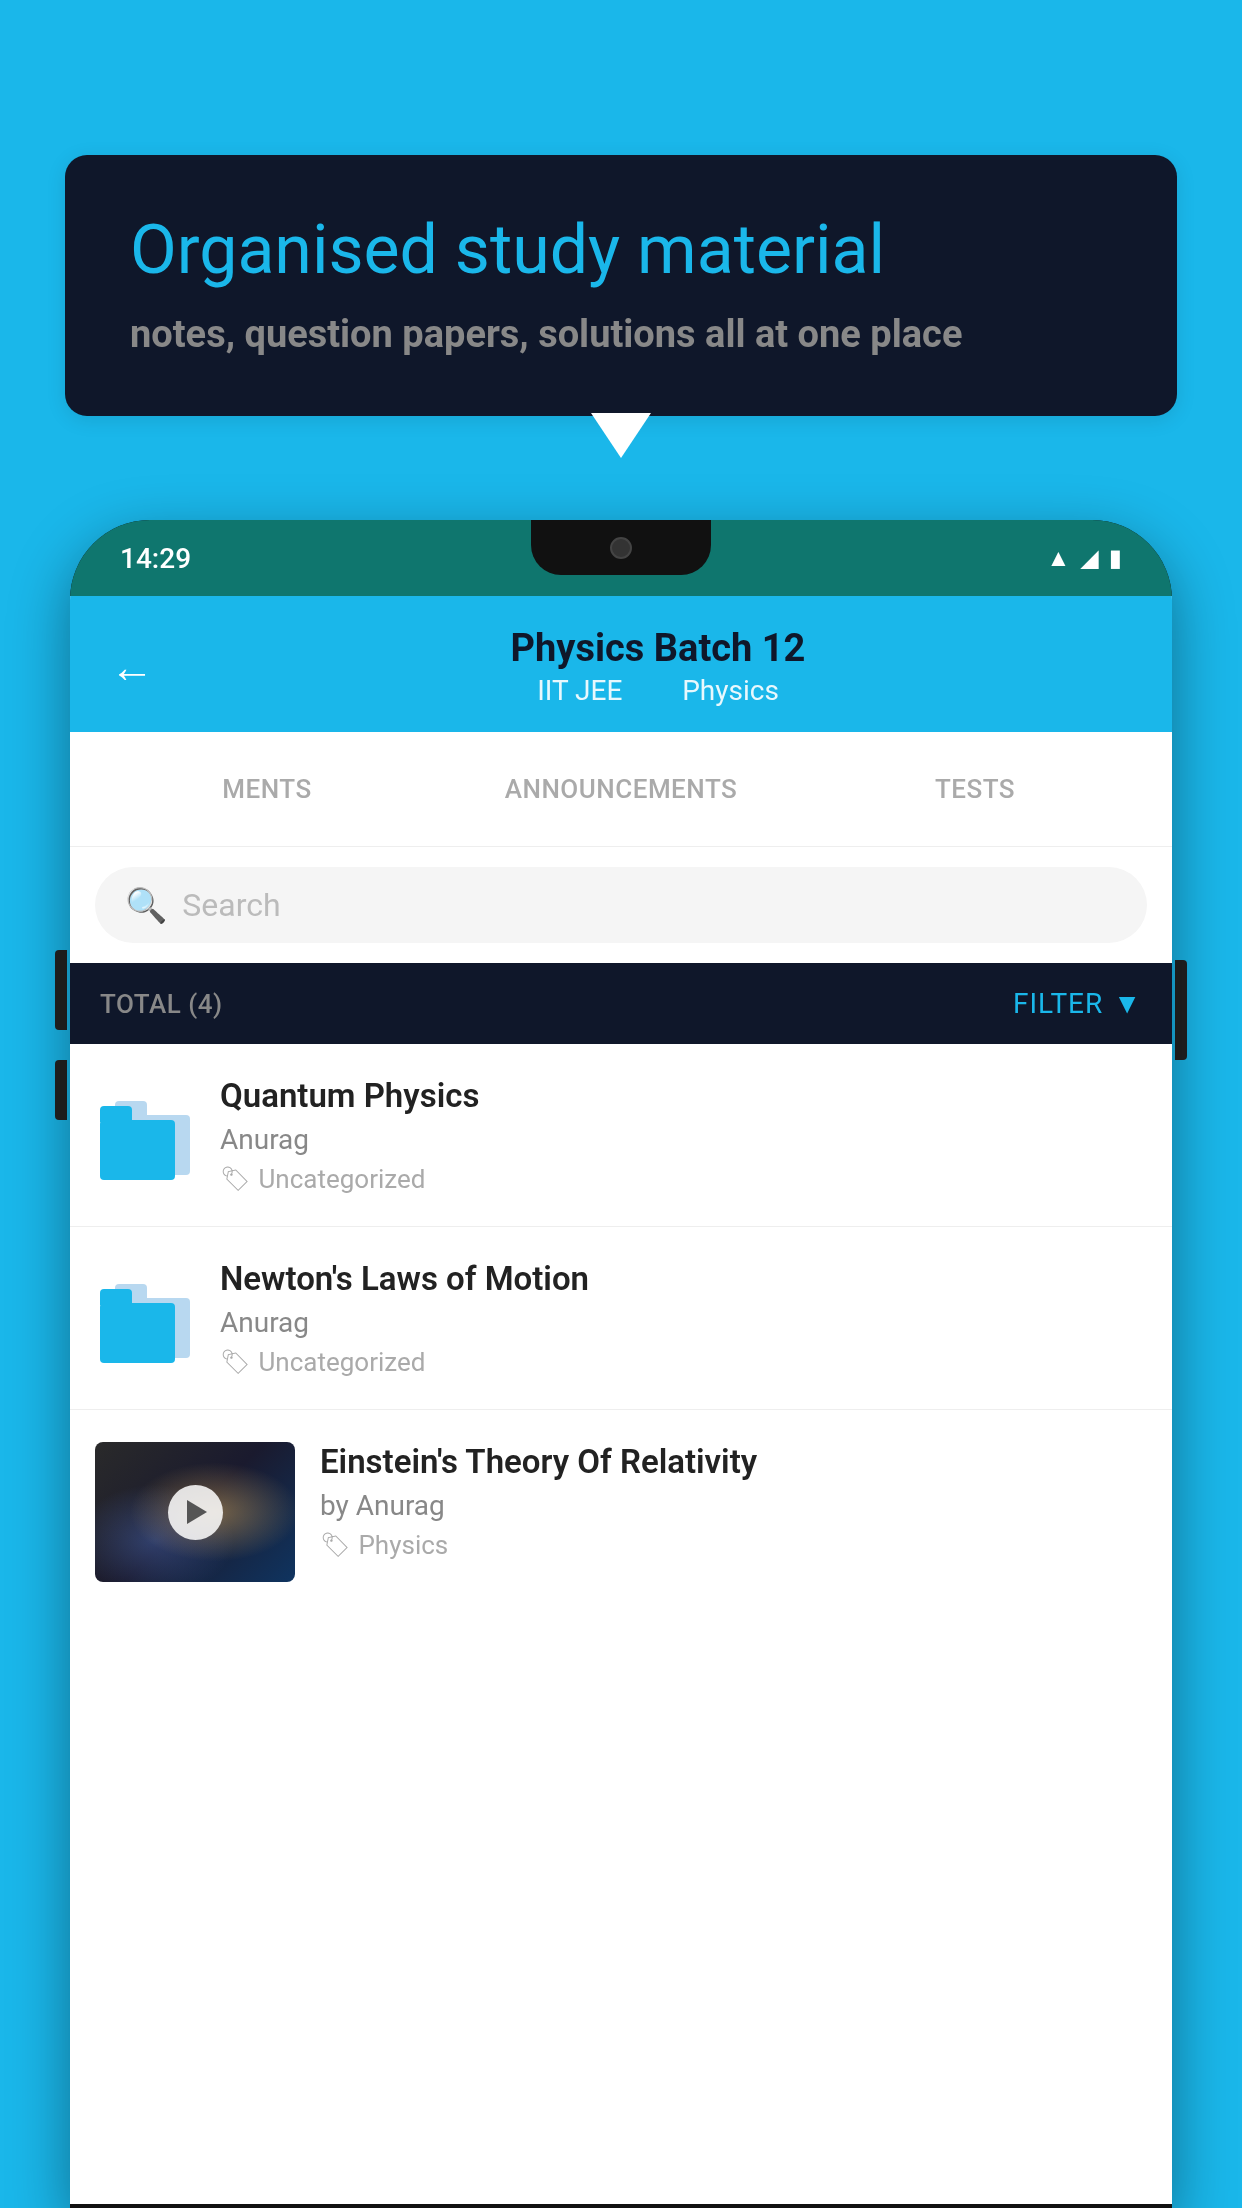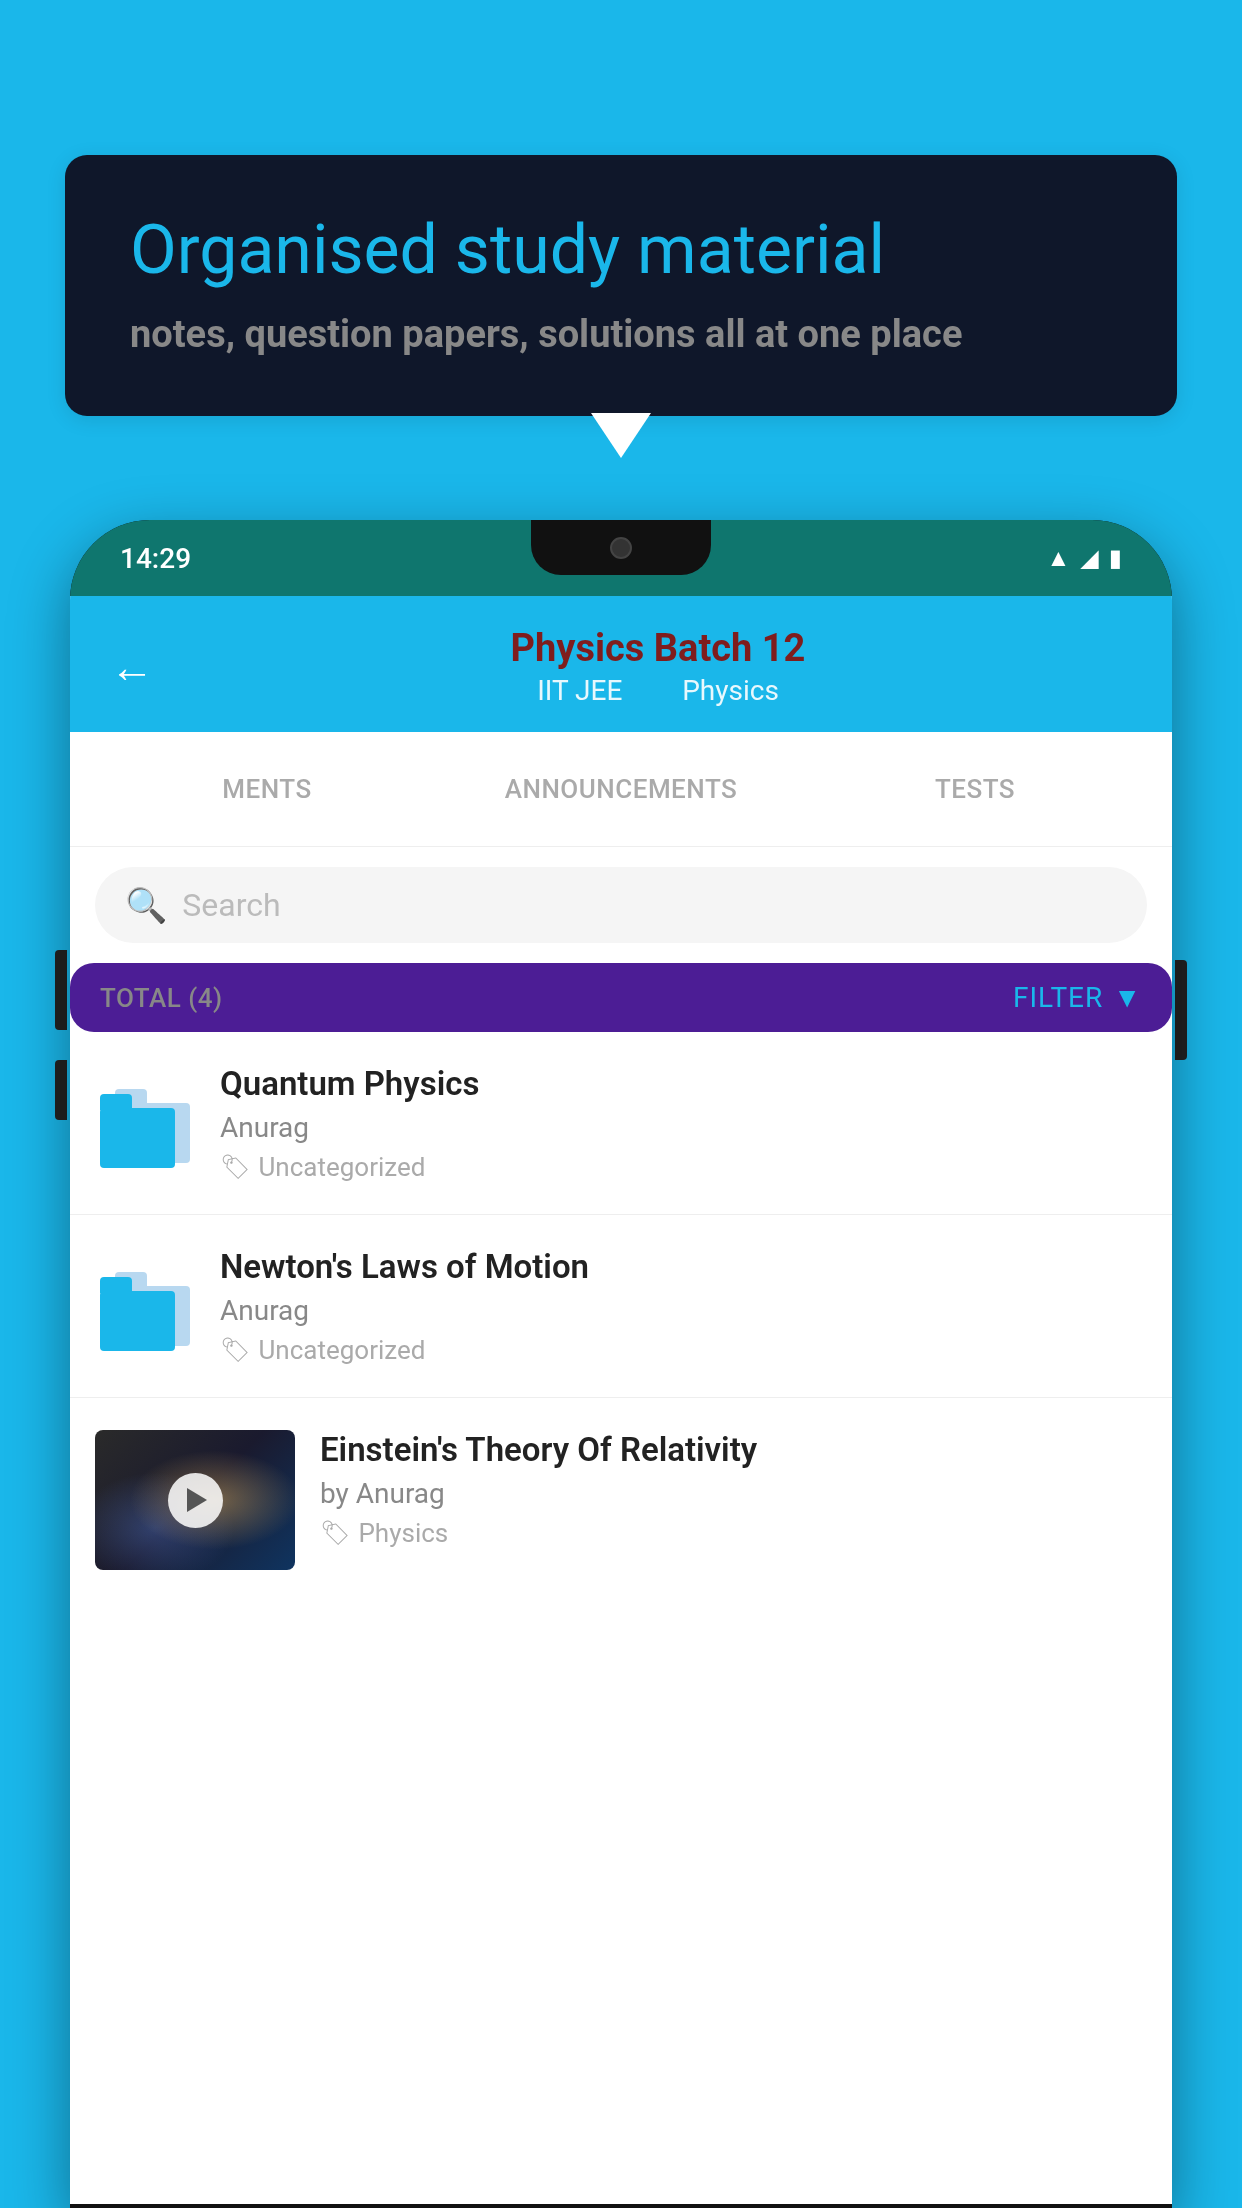--- a/index.html
+++ b/index.html
@@ -142,21 +142,21 @@
       font-size: 44px;
       font-weight: 300;
     }
 
     .header-title-section {
       text-align: center;
       flex: 1;
     }
 
     .header-title {
-      color: #7f1d1d;
+      color: #0f172a;
       font-size: 38px;
       font-weight: 700;
     }
 
     .header-subtitle {
       color: rgba(255,255,255,0.9);
       font-size: 28px;
       margin-top: 4px;
     }
 
@@ -219,26 +219,25 @@
       font-size: 34px;
     }
 
     .search-text {
       color: #bbb;
       font-size: 32px;
     }
 
     
     .filter-bar {
-      background: #4c1d95;
+      background: #0f172a;
       display: flex;
       align-items: center;
       justify-content: space-between;
-      padding: 18px 30px;
-      border-radius: 24px;
+      padding: 24px 30px;
     }
 
     .total-count {
       color: #888;
       font-size: 26px;
       font-weight: 500;
       letter-spacing: 0.5px;
     }
 
     .filter-btn {

